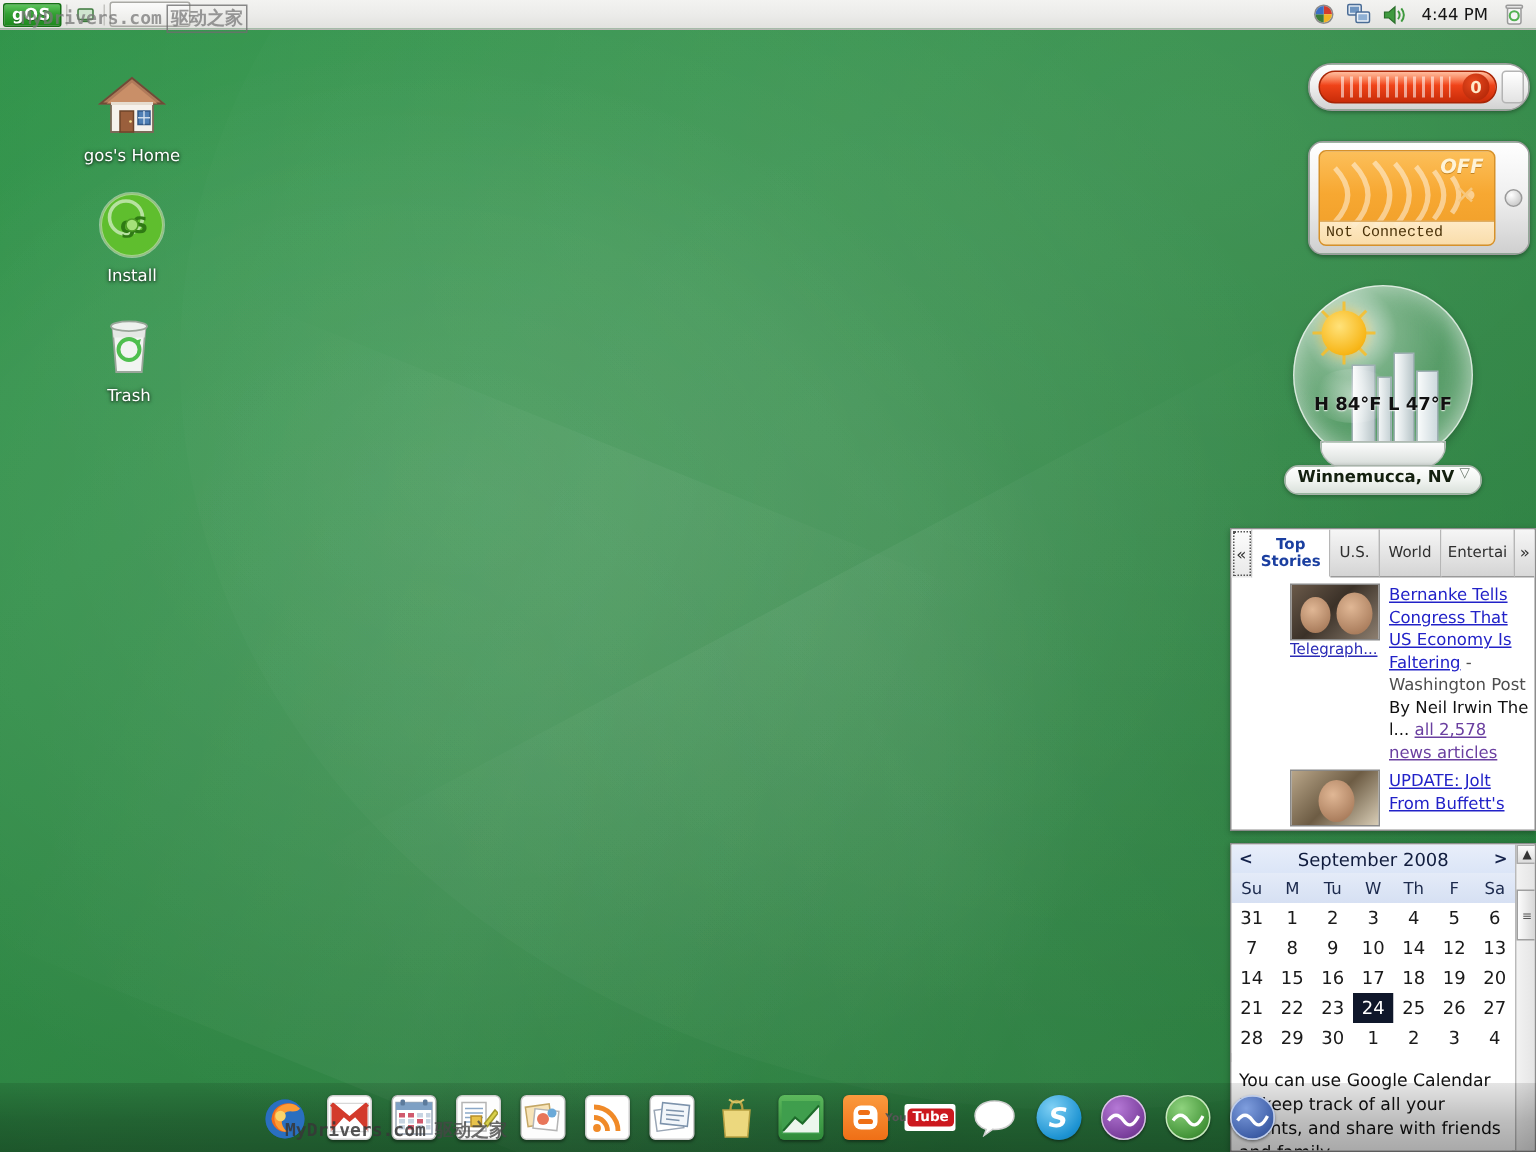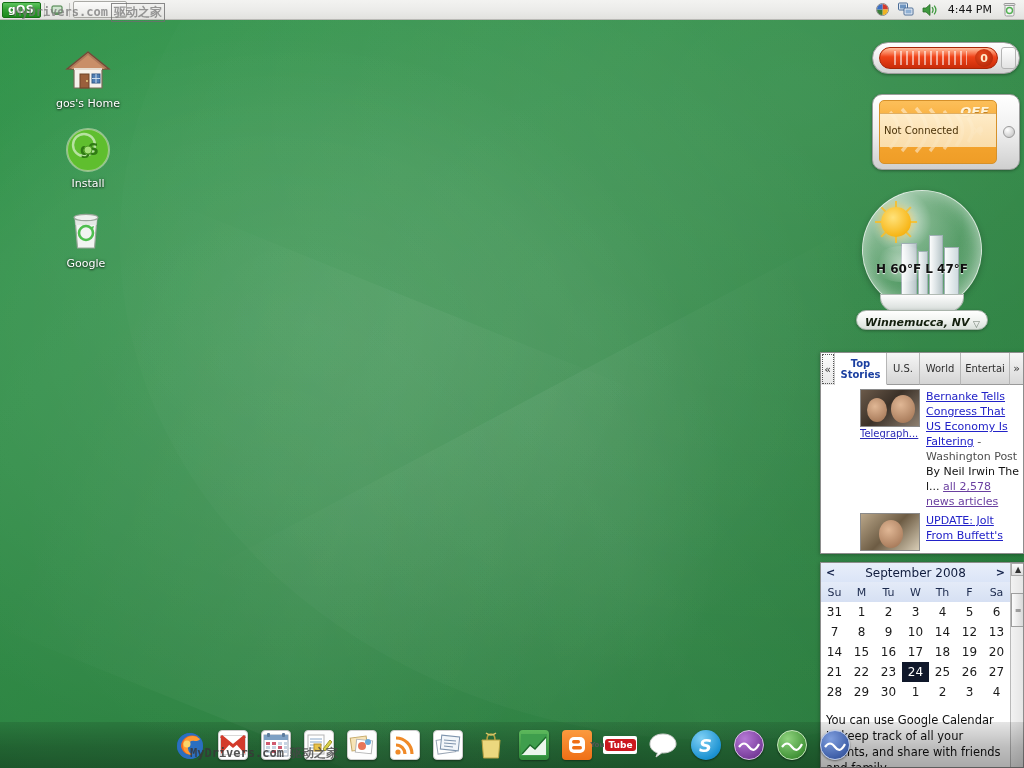--- a/index.html
+++ b/index.html
@@ -173,25 +173,25 @@
   .wifi-off {
     position: absolute; right: 7px; top: 3px;
     font-style: italic; font-weight: bold; font-size: 13px;
     color: #fff3d6; text-shadow: 0 1px 0 rgba(160,100,10,0.6);
   }
   .wifi-x {
     position: absolute; right: 12px; top: 20px;
     font-size: 17px; color: #f6c77e;
   }
   .wifi-status {
-    position: absolute; left: 0; right: 0; bottom: 16px; height: 34px;
+    position: absolute; left: 0; right: 0; bottom: 0; height: 16px;
     background: linear-gradient(180deg, rgba(255,240,210,0.92), rgba(250,226,182,0.92));
     border-top: 1px solid #dfae63;
     font-size: 10px; color: #4a3209; padding-left: 4px;
-    display: flex; align-items: center;
+    display: flex; align-items: center; font-family: Liberation Mono, monospace;
   }
 
   
   #w-weather { left: 856px; top: 190px; width: 132px; height: 142px; }
   .globe {
     position: absolute; left: 6px; top: 0; width: 120px; height: 120px;
     border-radius: 50%;
     background:
       radial-gradient(circle at 32% 26%, rgba(255,255,255,0.92) 0%, rgba(255,255,255,0.32) 26%, rgba(236,244,238,0.18) 52%, rgba(210,228,214,0.30) 78%, rgba(175,205,182,0.42) 100%);
     border: 1px solid rgba(255,255,255,0.75);
@@ -236,24 +236,23 @@
     position: absolute; left: 24px; top: 104px; width: 84px; height: 22px;
     border-radius: 0 0 30px 30px / 0 0 18px 18px;
     background: linear-gradient(180deg, #fdfdfd 0%, #e2e6e4 55%, #c4cdc7 100%);
     border: 1px solid #b1bab4;
   }
   .city-pill {
     position: absolute; left: 0; top: 120px; width: 132px; height: 20px;
     border-radius: 10px;
     background: linear-gradient(180deg, #ffffff 0%, #f1f4f1 50%, #d9e0da 100%);
     border: 1px solid #a8b3aa;
-    display: flex; align-items: flex-end; justify-content: space-between;
+    display: flex; align-items: flex-start; justify-content: space-between;
     padding: 0 7px 0 8px;
     box-shadow: 0 1px 3px rgba(0,0,0,0.3);
-    font-style: italic;
   }
   .city-name { font-size: 11px; font-weight: bold; color: #14200f; }
   .city-caret { font-size: 9px; color: #6d7a6e; }
 
   
   #w-news {
     left: 820px; top: 352px; width: 204px; height: 202px;
     background: #ffffff; border: 1px solid #8d8d8d;
     box-shadow: 0 1px 4px rgba(0,0,0,0.3); overflow: hidden;
   }
@@ -477,21 +476,21 @@
 <div class="desk-icon" id="icon-trash">
   <div class="glyph">
     <svg width="48" height="48" viewBox="0 0 48 48">
       <path d="M13 12 h22 l-2.5 30 h-17 Z" fill="#f2f4f2" stroke="#9aa69a" stroke-width="1.2"></path>
       <path d="M13 12 h22 l-0.6 7 h-20.8 Z" fill="#e4e8e4"></path>
       <ellipse cx="24" cy="11.5" rx="12" ry="3.2" fill="#eef1ee" stroke="#9aa69a" stroke-width="1.2"></ellipse>
       <circle cx="24" cy="27" r="7" fill="none" stroke="#4fbf4f" stroke-width="2.6"></circle>
       <path d="M29 21 l3 -1 -1 3.4 Z" fill="#4fbf4f"></path>
     </svg>
   </div>
-  <div class="label">Google</div>
+  <div class="label">Trash</div>
 </div>
 
 <div class="widget" id="w-battery">
   <div class="bat-shell"></div>
   <div class="bat-cap"></div>
   <div class="bat-tube">
     <div class="bat-ticks"></div>
     <div class="bat-gloss"></div>
     <div class="bat-val">0</div>
   </div>
@@ -526,21 +525,21 @@
     <div class="globe-ray" style="transform:rotate(45deg)"></div>
     <div class="globe-ray" style="transform:rotate(90deg)"></div>
     <div class="globe-ray" style="transform:rotate(135deg)"></div>
     <div class="globe-sun"></div>
     <div class="bldg b1"></div>
     <div class="bldg b2"></div>
     <div class="bldg b3"></div>
     <div class="bldg b4"></div>
     <div class="globe-hl"></div>
   </div>
-  <div class="hl-line">H 60°F L 47°F</div>
+  <div class="hl-line">H 84°F L 47°F</div>
   <div class="globe-base"></div>
   <div class="city-pill">
     <span class="city-name">Winnemucca, NV</span>
     <span class="city-caret">▽</span>
   </div>
 </div>
 
 <div class="widget" id="w-news">
   <div class="news-tabbar">
     <div class="tab-nav dotted">«</div>

